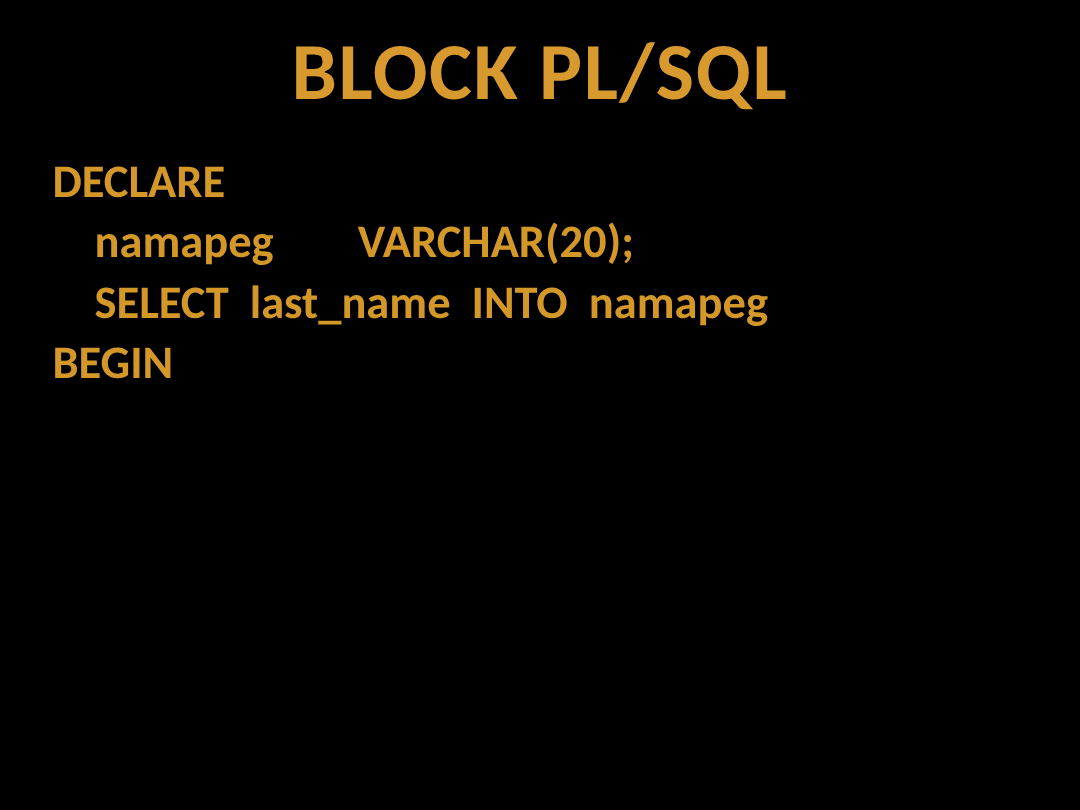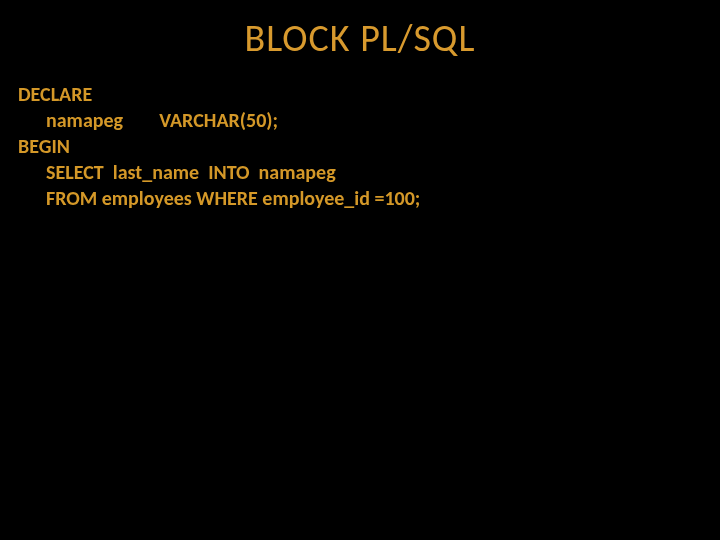--- a/index.html
+++ b/index.html
@@ -10,32 +10,32 @@
     body {
       width: 720px;
       height: 540px;
       background: #000000;
       font-family: Calibri, Arial, sans-serif;
       overflow: hidden;
       position: relative;
     }
     .title {
       color: #d89a2e;
-      font-size: 38px;
-      font-weight: normal;
+      font-size: 54px;
+      font-weight: bold;
       text-align: center;
       padding-top: 15px;
       padding-bottom: 20px;
       letter-spacing: 1px;
     }
     .code-block {
-      padding-left: 18px;
+      padding-left: 35px;
       padding-right: 20px;
       color: #d49828;
-      font-size: 20px;
+      font-size: 31px;
       font-weight: bold;
       line-height: 1.3;
     }
     .line {
       white-space: pre;
     }
     .indent1 {
       padding-left: 28px;
     }
     .indent-right {
@@ -47,18 +47,17 @@
       padding-top: 6px;
     }
   </style>
 </head>
 <body>
 
 <div class="title">BLOCK  PL/SQL</div>
 
 <div class="code-block">
   <div class="line">DECLARE</div>
-  <div class="line indent1">namapeg        VARCHAR(50);</div>
+  <div class="line indent1">namapeg        VARCHAR(20);</div>
+  <div class="line indent1">SELECT  last_name  INTO  namapeg</div>
   <div class="line">BEGIN</div>
-  <div class="line indent1">SELECT  last_name  INTO  namapeg</div>
-  <div class="line indent1">FROM employees WHERE employee_id =100;</div>
 </div>
 <div class="line slash">/</div>
 
 </body></html>

